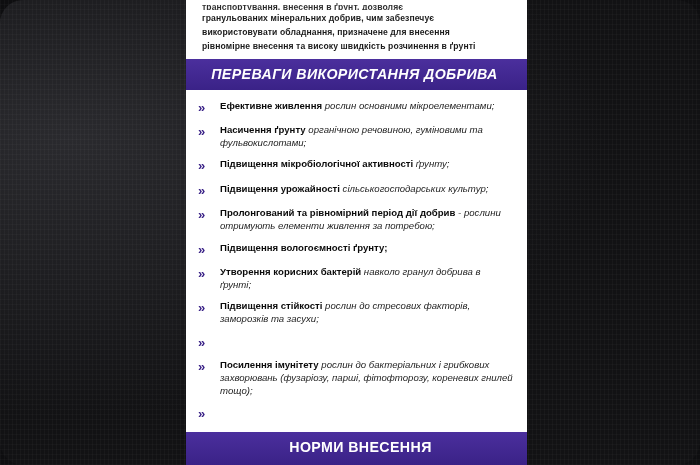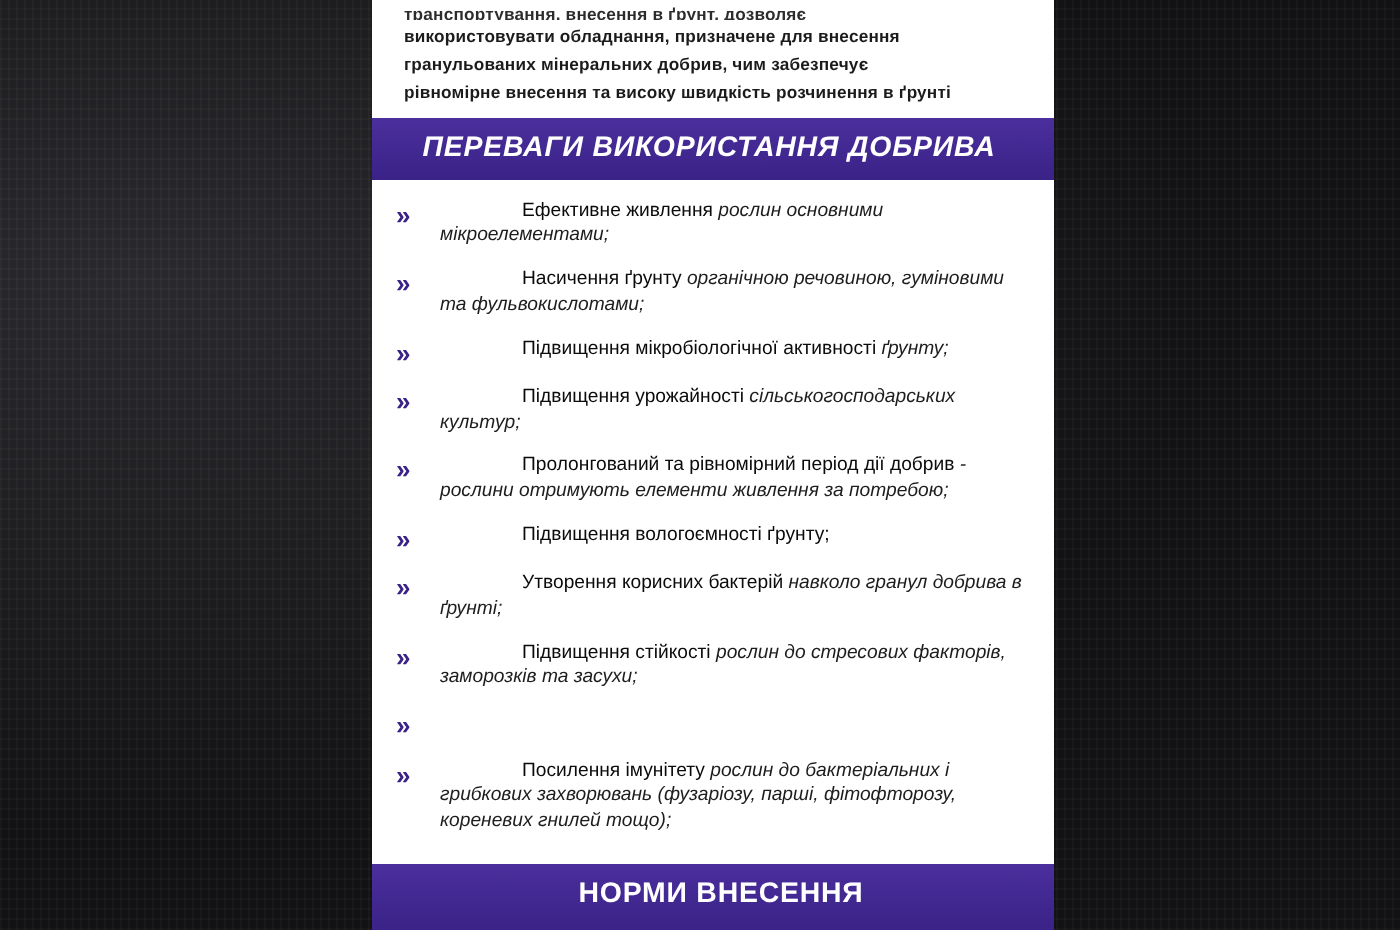--- a/index.html
+++ b/index.html
@@ -13,20 +13,21 @@
     overflow: hidden;
     font-family: "Liberation Sans", sans-serif;
   }
   .page {
     position: relative;
     width: 700px;
     height: 465px;
     background:
       radial-gradient(ellipse at 10% 30%, #2a2a2e 0%, #121214 60%),
       radial-gradient(ellipse at 90% 70%, #2e2e33 0%, #0d0d0f 65%);
+    border-radius: 23px;
   }
   
   .page::before {
     content: "";
     position: absolute;
     inset: 0;
     background:
       repeating-linear-gradient(90deg, rgba(255,255,255,0.028) 0px, rgba(255,255,255,0.028) 1px, rgba(0,0,0,0) 1px, rgba(0,0,0,0) 4px),
       repeating-linear-gradient(0deg, rgba(255,255,255,0.022) 0px, rgba(255,255,255,0.022) 1px, rgba(0,0,0,0) 1px, rgba(0,0,0,0) 5px);
     pointer-events: none;
@@ -91,23 +92,22 @@
     line-height: 1.1;
     letter-spacing: -1px;
   }
   .itext {
     flex: 1 1 auto;
     color: #111111;
     font-size: 9.6px;
     line-height: 1.33;
   }
   .itext b {
-    font-weight: 400;
+    font-weight: 700;
     color: #0b0b0b;
-    margin-left: 41px;
   }
   .itext span.rest {
     font-weight: 400;
     color: #1d1d1d;
     font-style: italic;
   }
 
   .footer-band {
     position: absolute;
     left: 0;
@@ -124,22 +124,22 @@
   }
 </style>
 </head>
 <body>
 
 <div class="page">
   <div class="sheet">
 
     <div class="intro">
       <p class="line-clip">транспортування, внесення в ґрунт, дозволяє</p>
+      <p>гранульованих мінеральних добрив, чим забезпечує</p>
       <p>використовувати обладнання, призначене для внесення</p>
-      <p>гранульованих мінеральних добрив, чим забезпечує</p>
       <p>рівномірне внесення та високу швидкість розчинення в ґрунті</p>
     </div>
 
     <div class="band">ПЕРЕВАГИ ВИКОРИСТАННЯ ДОБРИВА</div>
 
     <div class="benefits">
 
       <div class="item">
         <div class="chev">»</div>
         <div class="itext">

